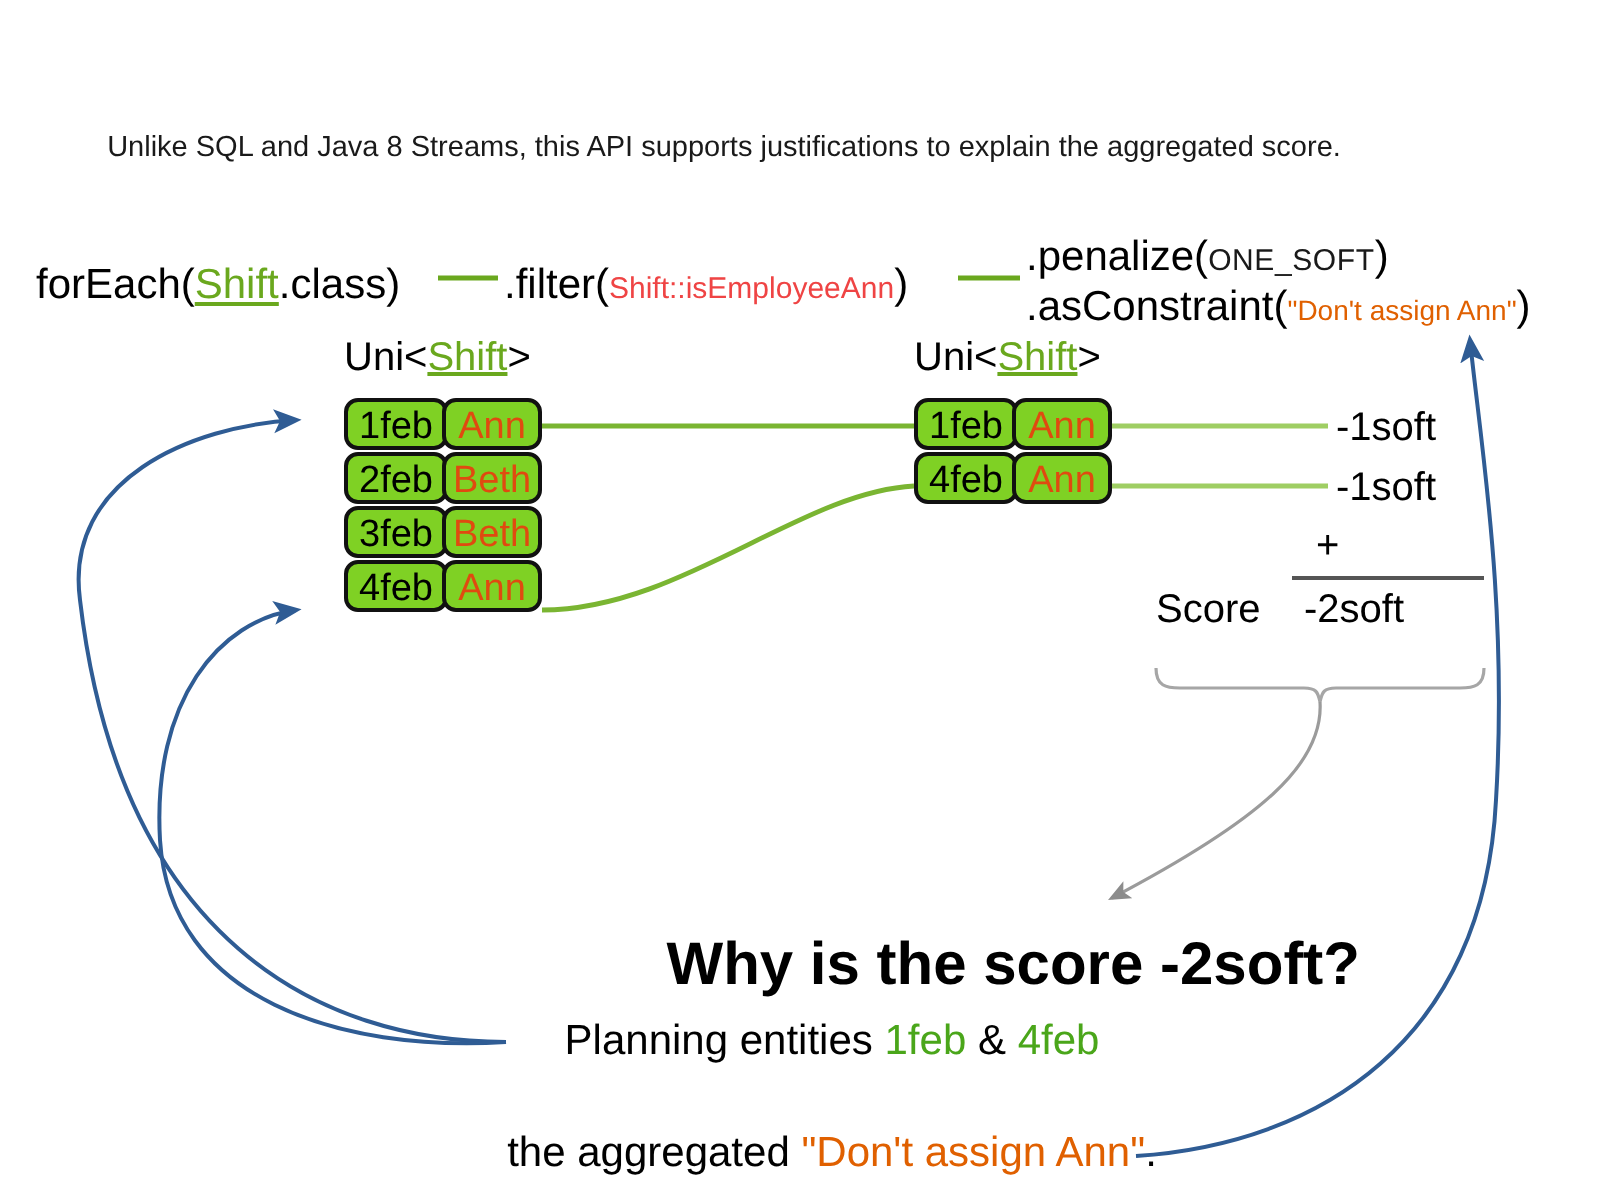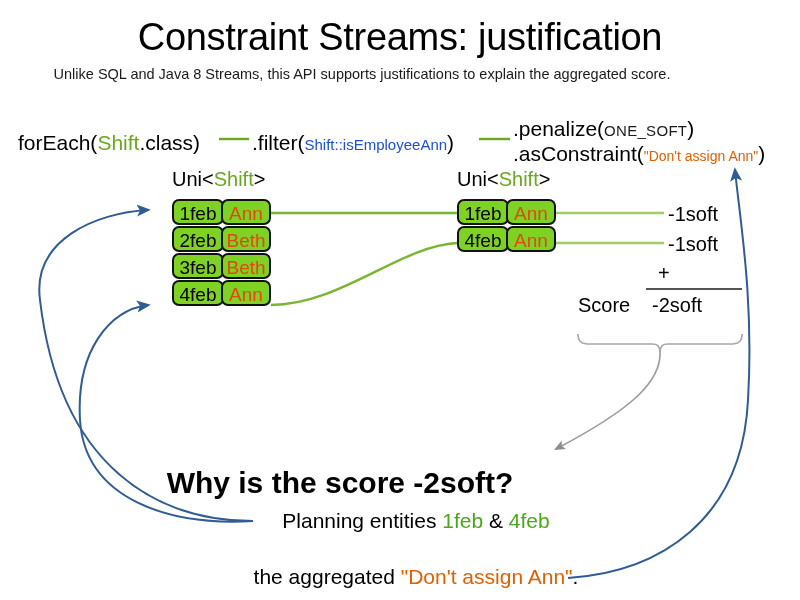--- a/index.html
+++ b/index.html
@@ -51,25 +51,25 @@
     position: absolute;
     font-size: 21px;
     white-space: nowrap;
     color: #000;
   }
   #code-foreach { left: 18px; top: 131px; }
   #code-filter  { left: 252px; top: 131px; }
   #code-penalize { left: 513px; top: 117px; }
   #code-asconstraint { left: 513px; top: 142px; }
 
-  .tok-type { color: #6aa81e; }
+  .tok-type { color: #6aa81e; text-decoration: underline; }
   .tok-str  { color: #e06000; }
   .tok-small {
     font-size: 15px;
-    color: #1d4ed8;
+    color: #ef4444;
   }
   .tok-const {
     font-size: 15px;
     letter-spacing: 0.3px;
     color: #1a1a1a;
   }
   .tok-str-small {
     font-size: 14px;
     color: #e06000;
   }
@@ -162,21 +162,21 @@
     font-size: 20px;
     color: #000;
   }
 
   
   #why {
     position: absolute;
     left: 0;
     top: 466px;
     width: 680px;
-    text-align: center;
+    text-align: right;
     font-size: 30px;
     font-weight: bold;
     color: #000;
   }
   .explain {
     position: absolute;
     width: 800px;
     text-align: center;
     font-size: 21px;
     color: #000;
@@ -218,21 +218,20 @@
 
     <path fill="none" stroke="#9b9b9b" stroke-width="1.6" marker-end="url(#grayArrow)" d="M660,351 C662,382 630,410 556,449"></path>
 
     <path fill="none" stroke="#2f5c94" stroke-width="2" marker-end="url(#blueArrow)" d="M253,521 C160,521 60,470 40,300 C32,240 95,213 148,210"></path>
 
     <path fill="none" stroke="#2f5c94" stroke-width="2" marker-end="url(#blueArrow)" d="M253,521 C170,526 85,500 80,420 C76,350 110,310 148,305"></path>
 
     <path fill="none" stroke="#2f5c94" stroke-width="2" marker-end="url(#blueArrow)" d="M568,578 C660,572 742,520 748,400 C754,300 740,220 735,170"></path>
   </svg>
 
-  <div class="title">Constraint Streams: justification</div>
   <div class="subtitle">Unlike SQL and Java 8 Streams, this API supports justifications to explain the aggregated score.</div>
 
   <div class="code" id="code-foreach">
     <span>forEach(</span><span class="tok-type">Shift</span><span>.class)</span>
   </div>
 
   <div class="code" id="code-filter">
     <span>.filter(</span><span class="tok-small">Shift::isEmployeeAnn</span><span>)</span>
   </div>
 

